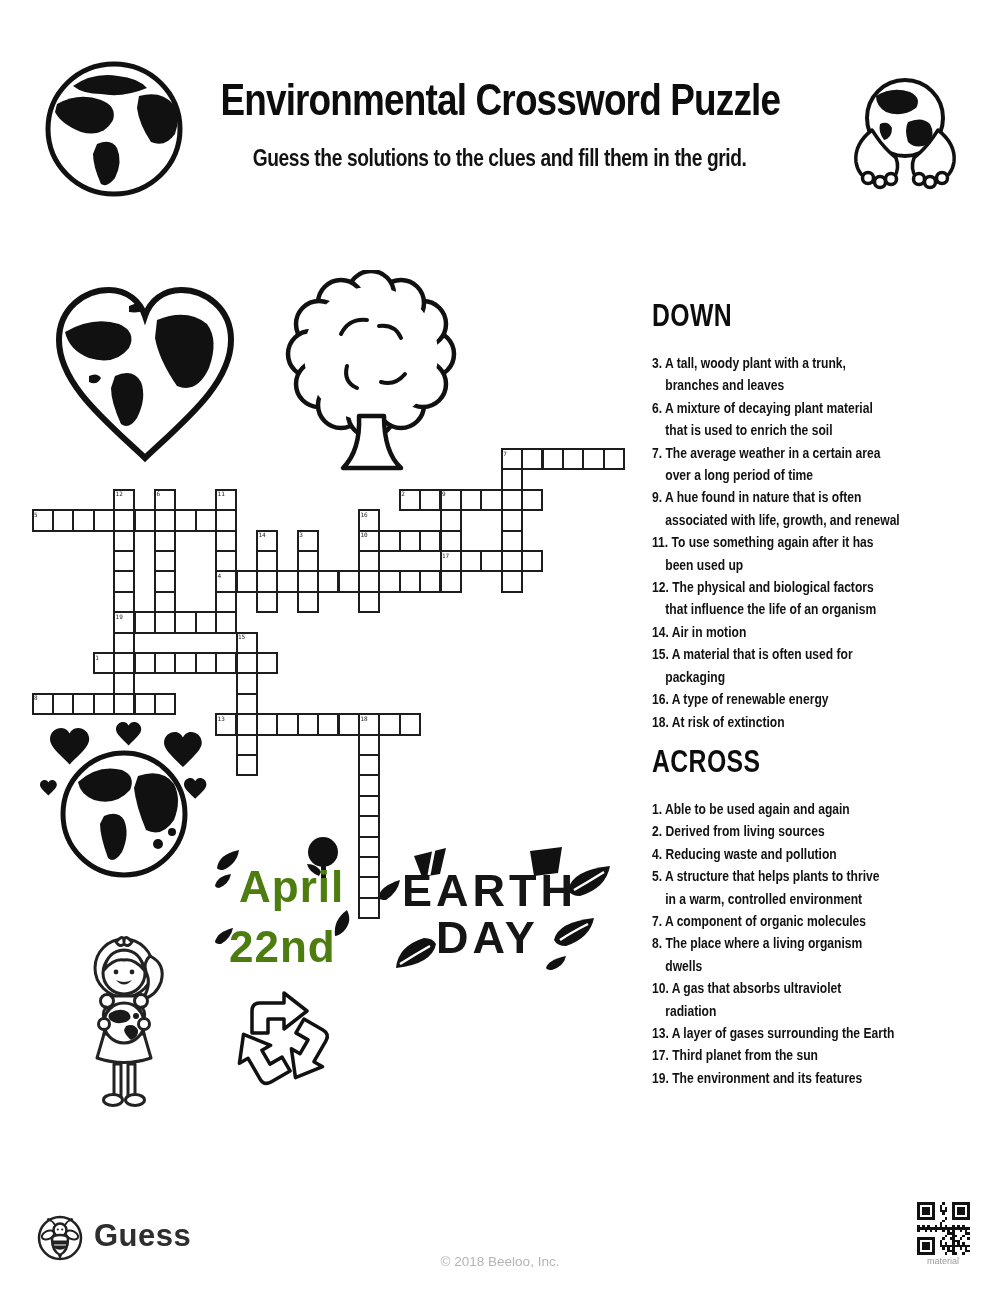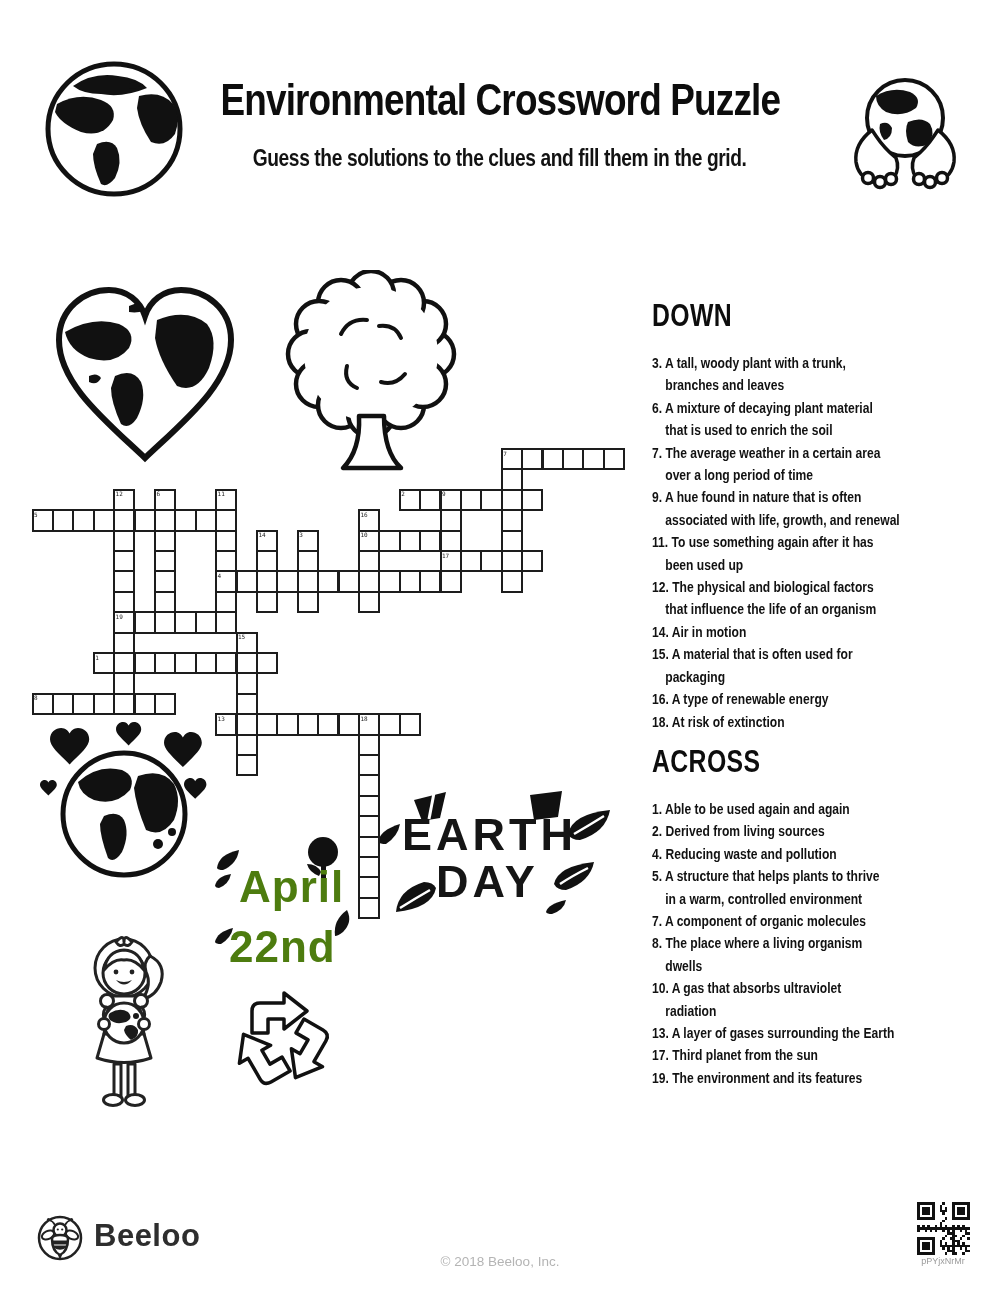--- a/index.html
+++ b/index.html
@@ -24,21 +24,21 @@
   .clue-header{font-weight:800;font-size:31px;line-height:31px;letter-spacing:.5px;color:#0d0d0d;
        transform:scaleX(.8);transform-origin:0 0;margin:0 0 21px 0;}
   .clue-line{font-weight:700;font-size:15.5px;line-height:22.4px;color:#121212;
        transform:scaleX(.78);transform-origin:0 0;white-space:nowrap;}
   .clue-cont{padding-left:17px;}
   
   .april-wrap{left:215px;top:836px;width:180px;height:150px;}
   .april-line{position:absolute;font-weight:800;color:#4d7c0f;font-size:44px;line-height:46px;letter-spacing:1px;}
   #april-1{left:24px;top:28px;}
   #april-2{left:14px;top:88px;}
-  .earthday-wrap{left:388px;top:782px;width:225px;height:135px;}
+  .earthday-wrap{left:388px;top:838px;width:225px;height:135px;}
   .ed-line{position:absolute;font-weight:900;color:#151515;font-size:45px;line-height:46px;letter-spacing:4px;}
   #ed-1{left:14px;top:30px;}
   #ed-2{left:48px;top:77px;}
   
   .brand-text{left:94px;top:1218px;font-weight:800;font-size:31px;color:#2e2e2e;letter-spacing:.5px;}
   .copyright{left:0;top:1254px;width:1000px;text-align:center;font-size:13.5px;color:#b4b4b4;}
   .qr-label{left:912px;top:1256px;width:62px;text-align:center;font-size:9px;color:#9a9a9a;}
   svg{display:block;}
 </style>
 </head>
@@ -422,21 +422,21 @@
   <ellipse cx="12" cy="21" rx="6.5" ry="4" fill="#fff" stroke="#222" stroke-width="2" transform="rotate(-25,12,21)"></ellipse>
   <ellipse cx="36" cy="21" rx="6.5" ry="4" fill="#fff" stroke="#222" stroke-width="2" transform="rotate(25,36,21)"></ellipse>
   <circle cx="24" cy="16" r="6.5" fill="#fff" stroke="#222" stroke-width="2.5"></circle>
   <circle cx="21.8" cy="15.5" r="1.1" fill="#222"></circle>
     <circle cx="26.2" cy="15.5" r="1.1" fill="#222"></circle>
   <path d="M16,25 Q16,37 24,41 Q32,37 32,25 Q32,21 24,21 Q16,21 16,25 Z" fill="#fff" stroke="#222" stroke-width="2.5"></path>
   <path d="M16.3,26.5 L31.7,26.5 L31.7,30.5 L16.3,30.5 Z" fill="#222"></path>
   <path d="M18,34 Q24,37.5 30,34 L30,31.5 L18,31.5 Z" fill="#222"></path>
   <path d="M22,41 L24,46 L26,41 Z" fill="#222"></path>
 </svg>
-<div class="abs brand-text">Beeloo</div>
+<div class="abs brand-text">Guess</div>
 <div class="abs copyright">© 2018 Beeloo, Inc.</div>
 <svg id="qr" class="abs" style="left:917px;top:1202px" width="53" height="53" viewBox="0 0 21 21" shape-rendering="crispEdges">
     <rect x="0" y="0" width="21" height="21" fill="#fff"></rect>
     <rect x="0" y="0" width="7" height="7" fill="#111"></rect>
     <rect x="1" y="1" width="5" height="5" fill="#fff"></rect>
     <rect x="2" y="2" width="3" height="3" fill="#111"></rect>
     <rect x="14" y="0" width="7" height="7" fill="#111"></rect>
     <rect x="15" y="1" width="5" height="5" fill="#fff"></rect>
     <rect x="16" y="2" width="3" height="3" fill="#111"></rect>
     <rect x="0" y="14" width="7" height="7" fill="#111"></rect>
@@ -535,13 +535,13 @@
     <rect x="12" y="19" width="1" height="1" fill="#111"></rect>
     <rect x="13" y="19" width="1" height="1" fill="#111"></rect>
     <rect x="14" y="19" width="1" height="1" fill="#111"></rect>
     <rect x="19" y="19" width="1" height="1" fill="#111"></rect>
     <rect x="20" y="19" width="1" height="1" fill="#111"></rect>
     <rect x="11" y="20" width="1" height="1" fill="#111"></rect>
     <rect x="14" y="20" width="1" height="1" fill="#111"></rect>
     <rect x="15" y="20" width="1" height="1" fill="#111"></rect>
     <rect x="18" y="20" width="1" height="1" fill="#111"></rect>
   </svg>
-<div class="abs qr-label">pPYjxNrMr</div>
+<div class="abs qr-label">material</div>
 
 </body></html>

